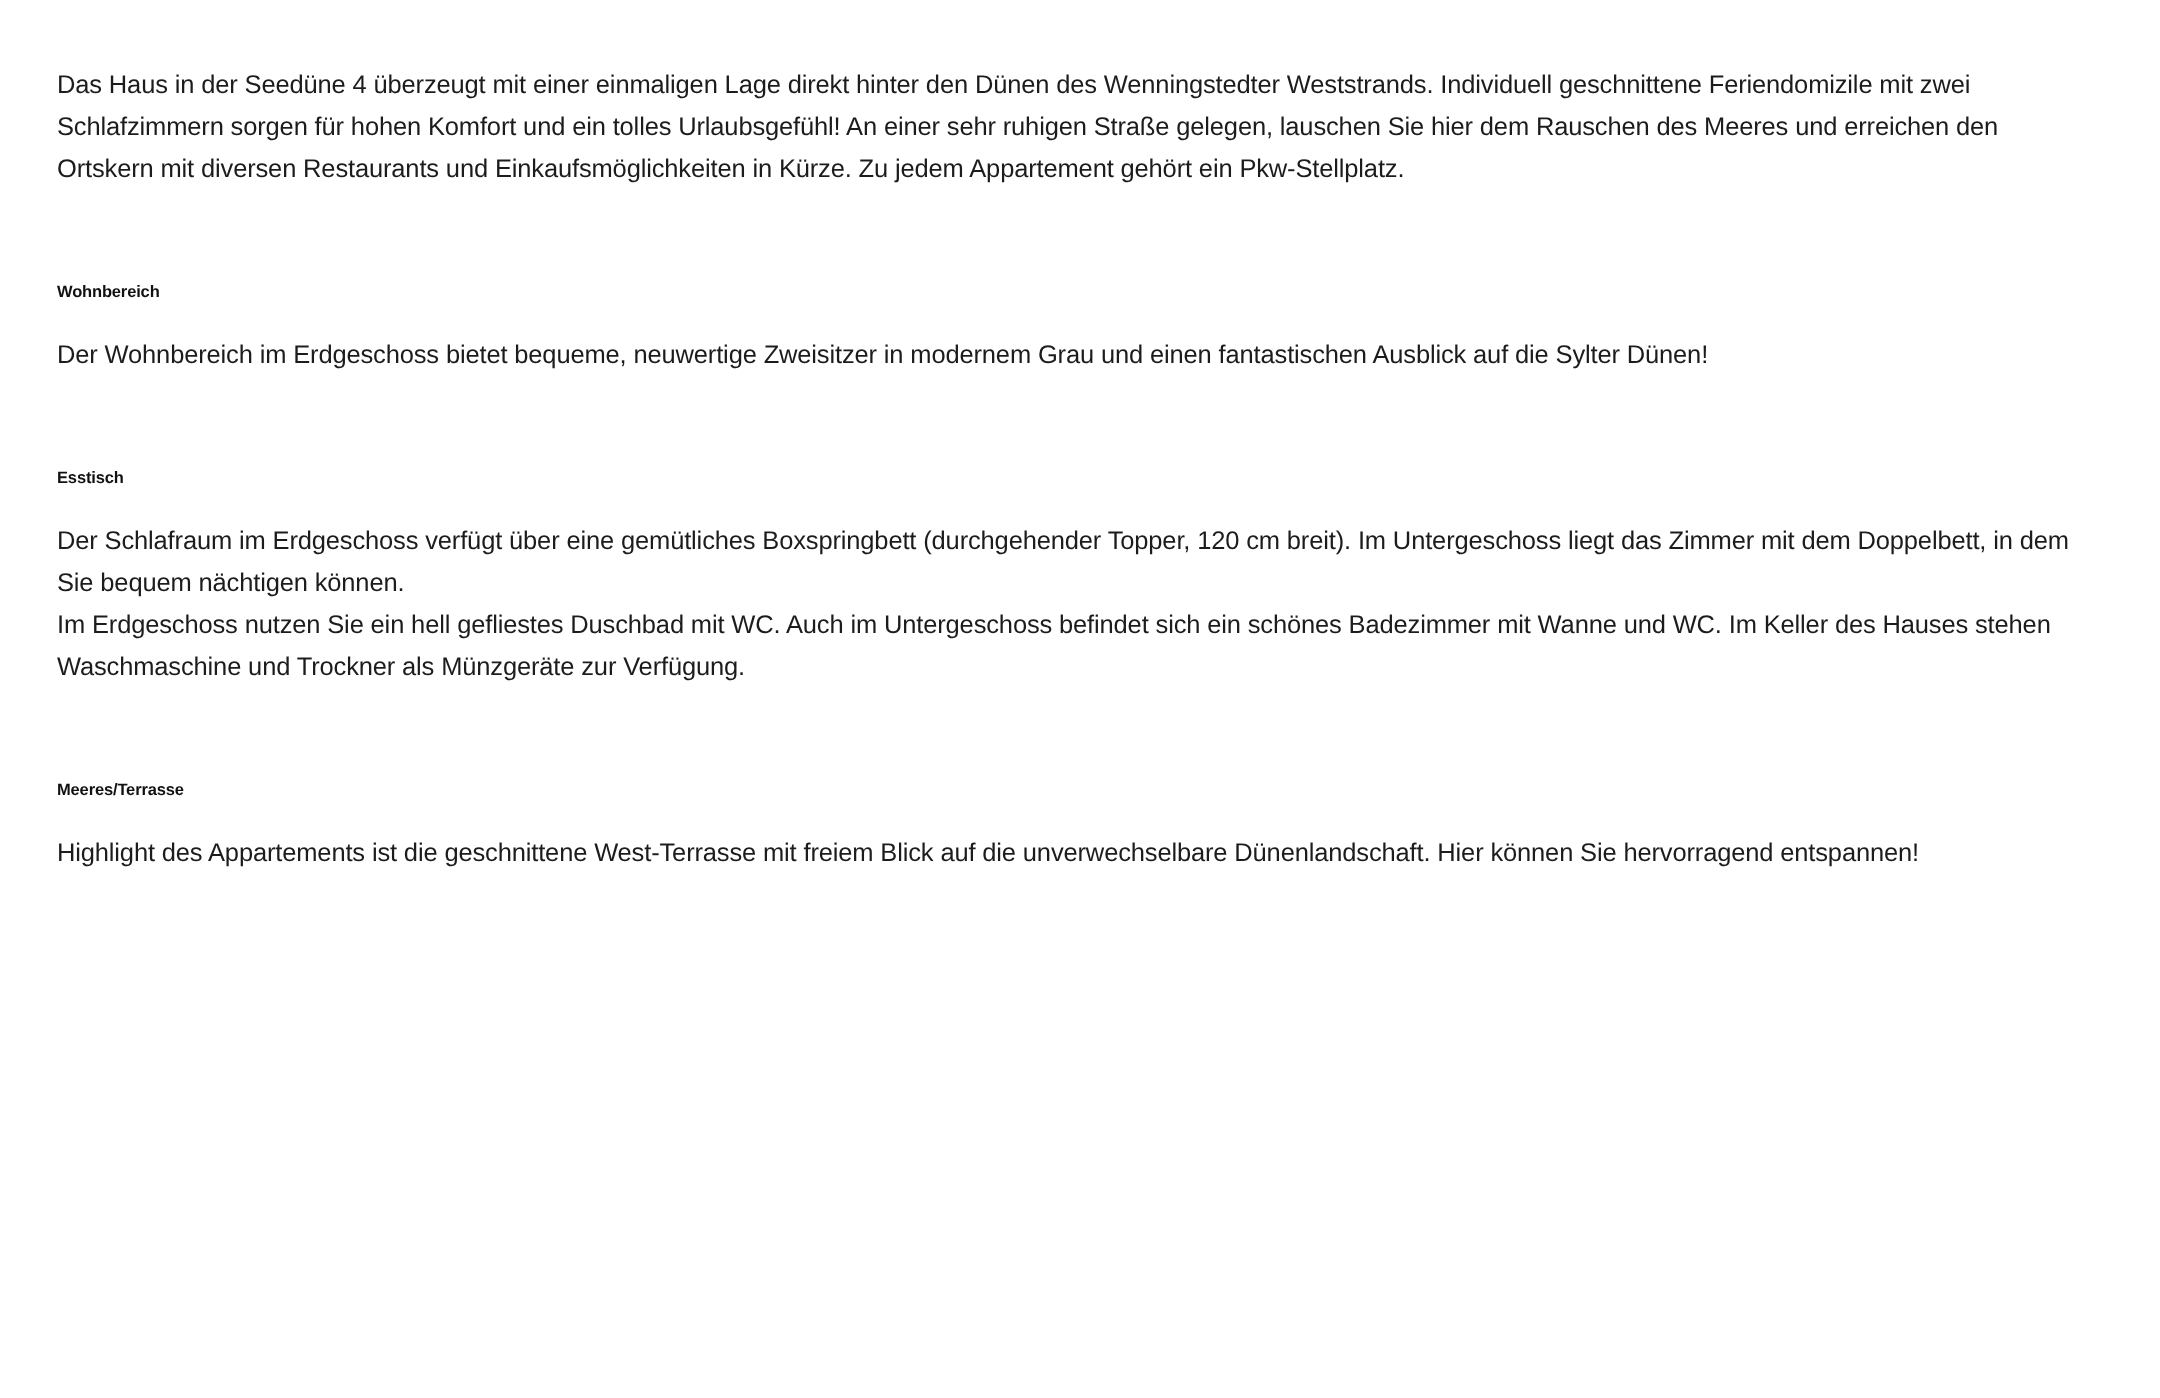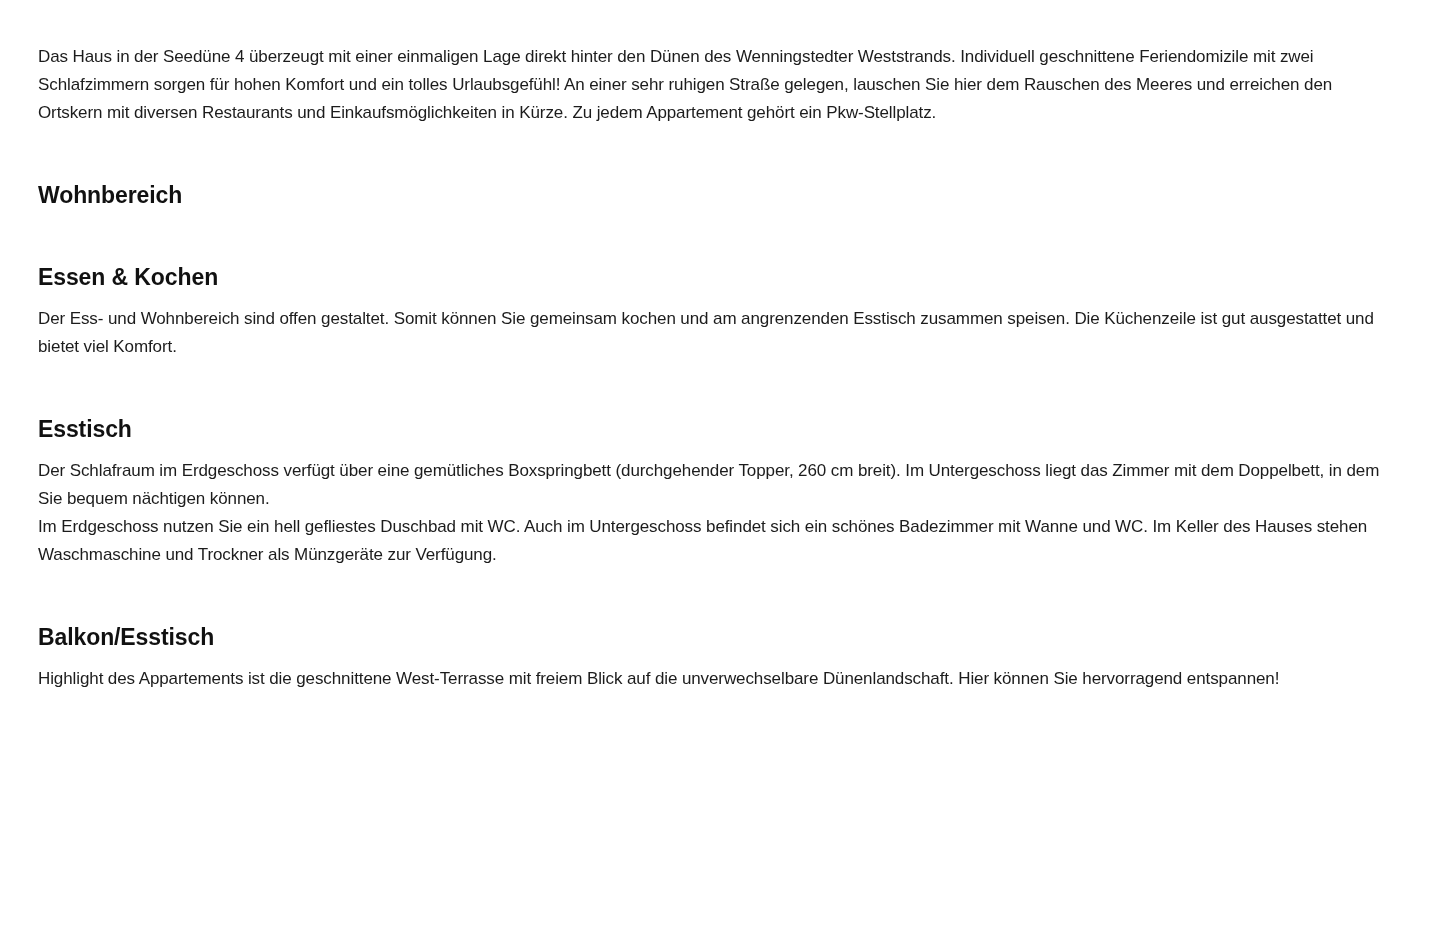--- a/index.html
+++ b/index.html
@@ -19,50 +19,47 @@
     font-family: "Liberation Sans", sans-serif;
     font-size: 17px;
     line-height: 28px;
     color: #1c1c1c;
     letter-spacing: -0.1px;
   }
   .doc p {
     margin: 0;
   }
   .doc h2 {
-    font-size: 23px;
+    font-size: 11px;
     font-weight: 700;
     line-height: 28px;
     margin: 54px 0 14px 0;
     color: #111111;
   }
 </style>
 </head>
 <body>
 
 <main class="doc">
 
   <p>Das Haus in der Seedüne 4 überzeugt mit einer einmaligen Lage direkt hinter den Dünen des Wenningstedter Weststrands. Individuell geschnittene Feriendomizile mit zwei Schlafzimmern sorgen für hohen Komfort und ein tolles Urlaubsgefühl! An einer sehr ruhigen Straße gelegen, lauschen Sie hier dem Rauschen des Meeres und erreichen den Ortskern mit diversen Restaurants und Einkaufsmöglichkeiten in Kürze. Zu jedem Appartement gehört ein Pkw-Stellplatz.</p>
 
   <section>
     <h2>Wohnbereich</h2>
+    <p>Der Wohnbereich im Erdgeschoss bietet bequeme, neuwertige Zweisitzer in modernem Grau und einen fantastischen Ausblick auf die Sylter Dünen!</p>
   </section>
 
-  <section>
-    <h2>Essen &amp; Kochen</h2>
-    <p>Der Ess- und Wohnbereich sind offen gestaltet. Somit können Sie gemeinsam kochen und am angrenzenden Esstisch zusammen speisen. Die Küchenzeile ist gut ausgestattet und bietet viel Komfort.</p>
-  </section>
 
   <section>
     <h2>Esstisch</h2>
-    <p>Der Schlafraum im Erdgeschoss verfügt über eine gemütliches Boxspringbett (durchgehender Topper, 260 cm breit). Im Untergeschoss liegt das Zimmer mit dem Doppelbett, in dem Sie bequem nächtigen können.</p>
+    <p>Der Schlafraum im Erdgeschoss verfügt über eine gemütliches Boxspringbett (durchgehender Topper, 120 cm breit). Im Untergeschoss liegt das Zimmer mit dem Doppelbett, in dem Sie bequem nächtigen können.</p>
   </section>
 
   <section>
     <p>Im Erdgeschoss nutzen Sie ein hell gefliestes Duschbad mit WC. Auch im Untergeschoss befindet sich ein schönes Badezimmer mit Wanne und WC. Im Keller des Hauses stehen Waschmaschine und Trockner als Münzgeräte zur Verfügung.</p>
   </section>
 
   <section>
-    <h2>Balkon/Esstisch</h2>
+    <h2>Meeres/Terrasse</h2>
     <p>Highlight des Appartements ist die geschnittene West-Terrasse mit freiem Blick auf die unverwechselbare Dünenlandschaft. Hier können Sie hervorragend entspannen!</p>
   </section>
 
 </main>
 
 </body></html>

